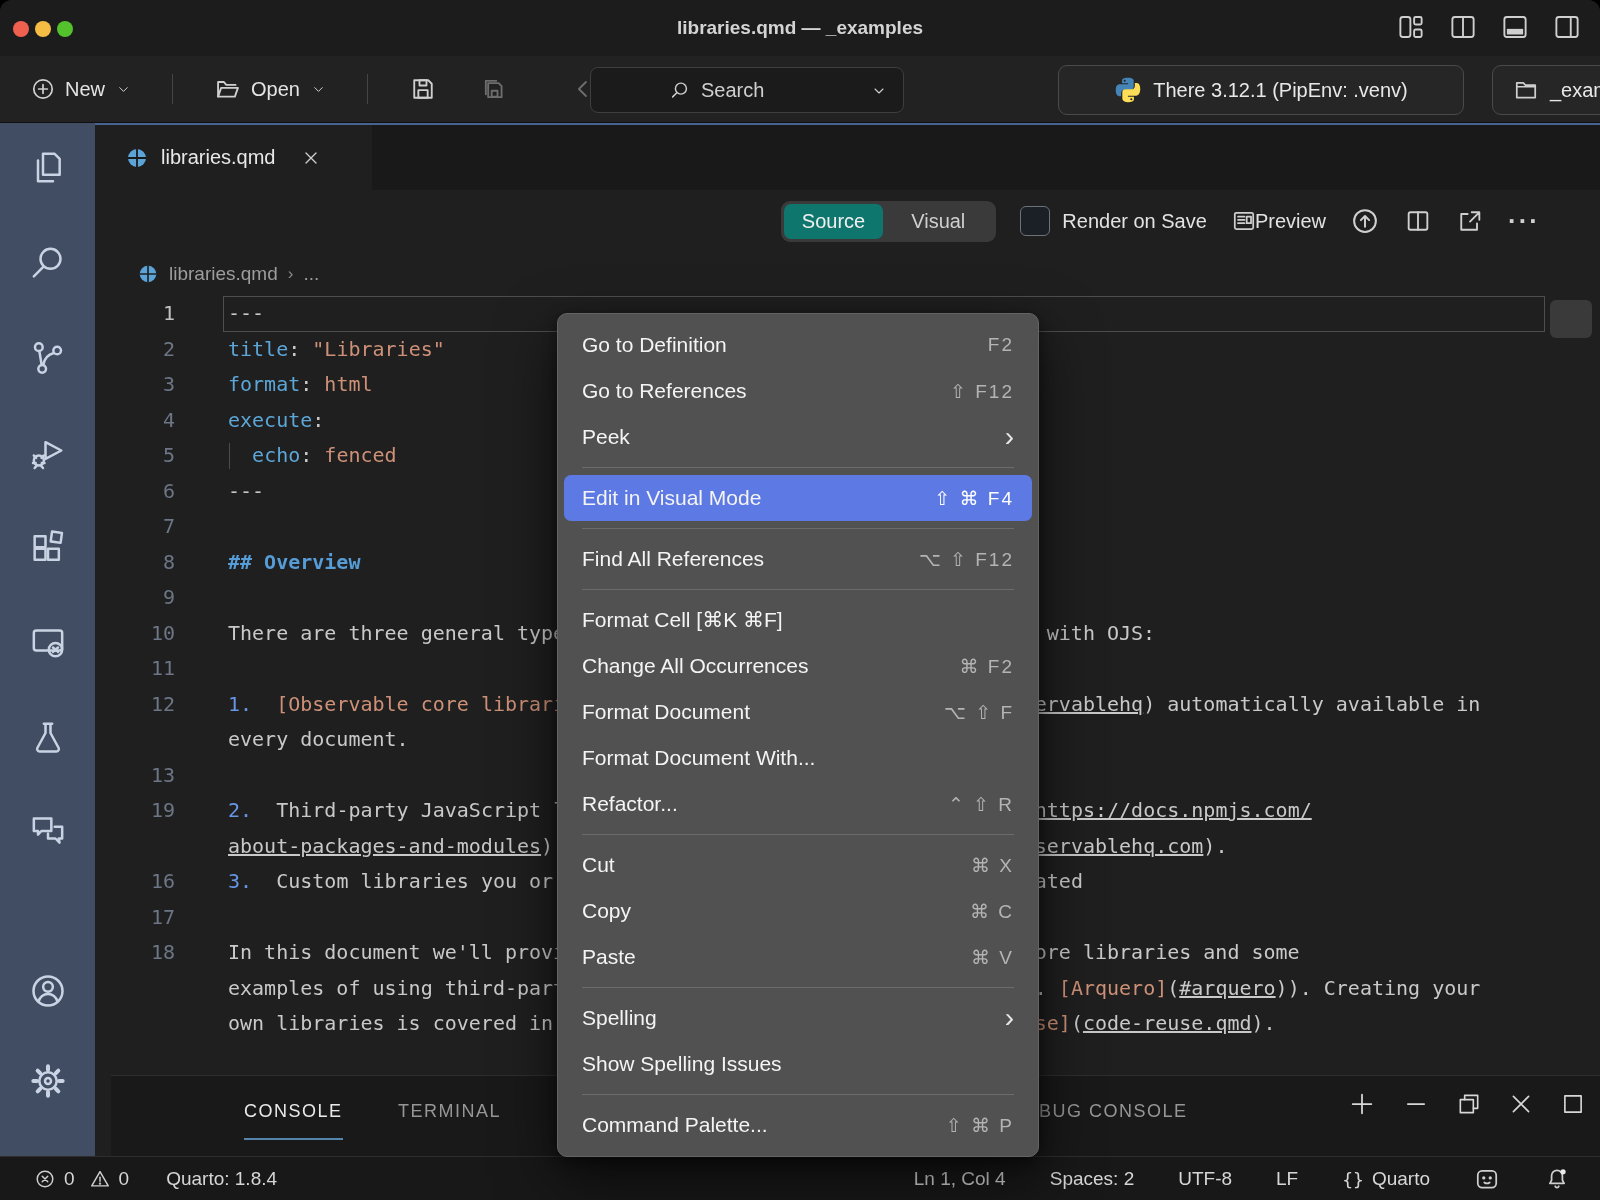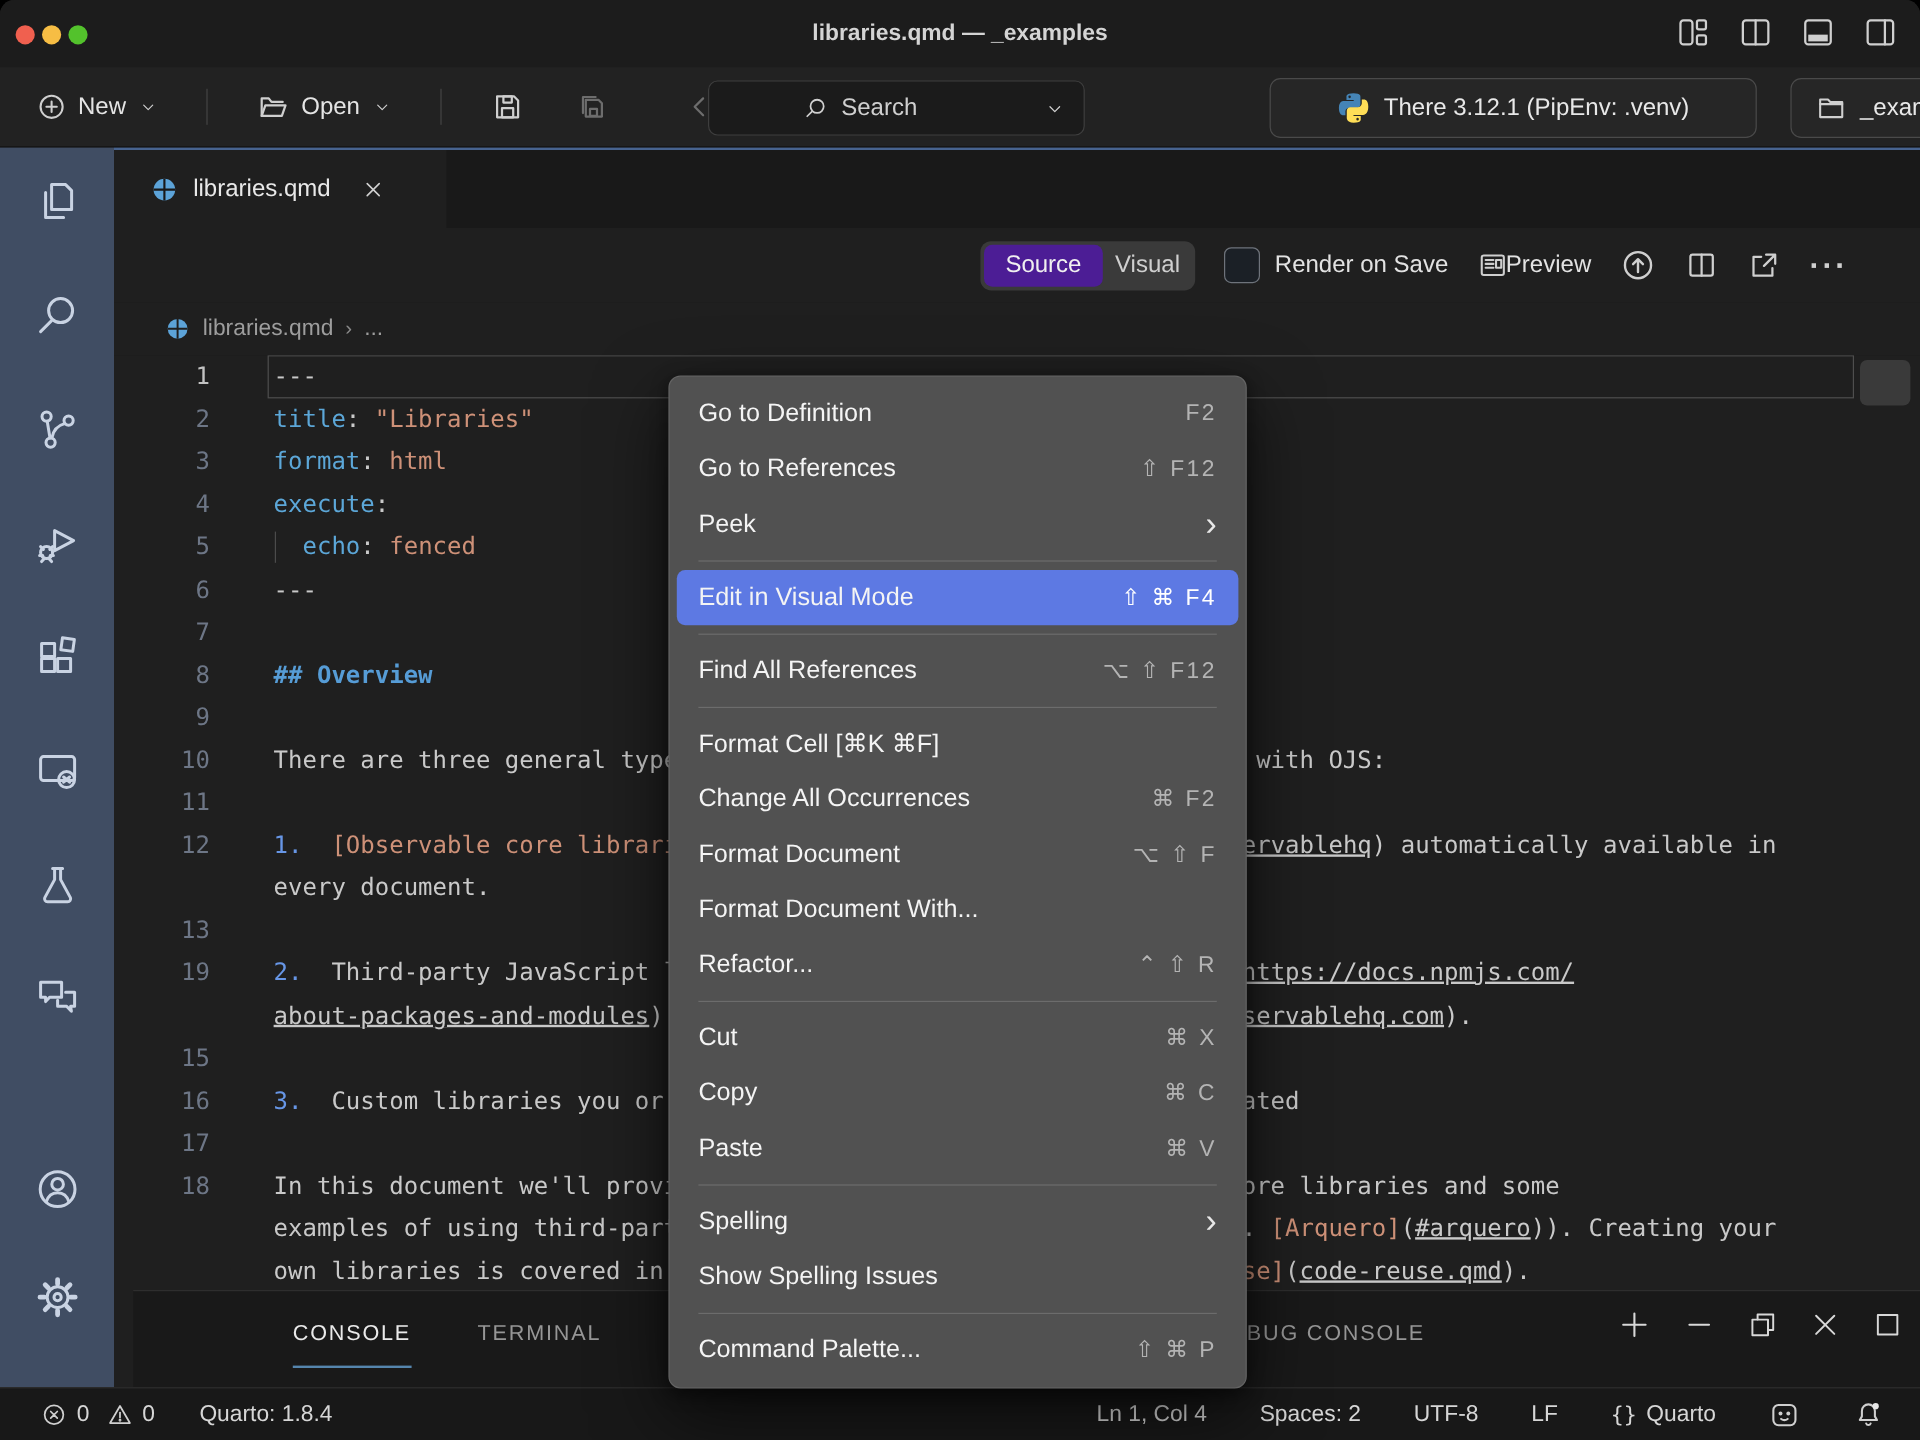--- a/index.html
+++ b/index.html
@@ -42,22 +42,22 @@
   .main-top{position:absolute;left:95px;top:123px;width:1505px;height:2px;background:#47638f;}
   .tabbar{position:absolute;left:95px;top:125px;width:1505px;height:65px;background:#191919;}
   .tab{position:absolute;left:0;top:0;width:277px;height:65px;background:#1f1f1f;display:flex;align-items:center;gap:12px;padding-left:30px;box-sizing:border-box;}
   .tab-label{color:#e8e8e8;font-size:20px;}
   .tab-close{margin-left:14px;}
 
   
   .editor-actions{position:absolute;left:95px;top:190px;width:1505px;height:62px;background:#1f1f1f;
     display:flex;align-items:center;justify-content:flex-end;gap:24px;padding-right:60px;box-sizing:border-box;}
   .seg{display:flex;background:#3a3a3a;border-radius:9px;padding:3px;font-size:20px;}
-  .seg .on{background:#4c1d95;color:#f0f0f0;border-radius:7px;padding:6px 18px;}
-  .seg .off{color:#cfcfcf;padding:6px 10px;}
+  .seg .on{background:#0f766e;color:#f0f0f0;border-radius:7px;padding:6px 18px;}
+  .seg .off{color:#cfcfcf;padding:6px 28px;}
   .chk{width:28px;height:28px;border:1.5px solid #6e737b;border-radius:6px;background:#1b2026;}
   .ea-label{color:#e2e2e2;font-size:20px;margin-left:-12px;}
   .ea-group{display:flex;align-items:center;gap:10px;}
   .dots{color:#cfcfcf;font-size:26px;letter-spacing:2px;font-weight:700;}
 
   
   .breadcrumb{position:absolute;left:95px;top:252px;width:1505px;height:44px;background:#1f1f1f;
     display:flex;align-items:center;gap:10px;padding-left:42px;box-sizing:border-box;color:#9d9d9d;font-size:19px;}
   .bc-sep{font-size:17px;color:#8a8a8a;}
 
@@ -374,21 +374,20 @@
       <div class="crow"><span class="lnum">7</span><span class="ltxt"></span></div>
       <div class="crow"><span class="lnum">8</span><span class="ltxt"><span class="c-hdr">## Overview</span></span></div>
       <div class="crow"><span class="lnum">9</span><span class="ltxt"></span></div>
       <div class="crow"><span class="lnum">10</span><span class="ltxt"><span class="c-def">There are three general types of libraries that you can make use of with OJS:</span></span></div>
       <div class="crow"><span class="lnum">11</span><span class="ltxt"></span></div>
       <div class="crow"><span class="lnum">12</span><span class="ltxt"><span class="c-mark">1.</span><span class="c-def">  </span><span class="c-link">[Observable core libraries]</span><span class="c-def">(</span><span class="c-url">https://github.com/observablehq/observablehq</span><span class="c-def">)</span><span class="c-def"> automatically available in</span></span></div>
       <div class="crow"><span class="lnum"></span><span class="ltxt"><span class="c-def">every document.</span></span></div>
       <div class="crow"><span class="lnum">13</span><span class="ltxt"></span></div>
       <div class="crow"><span class="lnum">19</span><span class="ltxt"><span class="c-mark">2.</span><span class="c-def">  </span><span class="c-def">Third-party JavaScript libraries distributed as </span><span class="c-link">[npm packages]</span><span class="c-def">(</span><span class="c-url">https://docs.npmjs.com/</span></span></div>
       <div class="crow"><span class="lnum"></span><span class="ltxt"><span class="c-url">about-packages-and-modules</span><span class="c-def">)</span><span class="c-def"> or as </span><span class="c-link">[Observable notebooks]</span><span class="c-def">(</span><span class="c-url">https://observablehq.com</span><span class="c-def">).</span></span></div>
-      <div class="crow"><span class="lnum">15</span><span class="ltxt"></span></div>
       <div class="crow"><span class="lnum">16</span><span class="ltxt"><span class="c-mark">3.</span><span class="c-def">  </span><span class="c-def">Custom libraries you or your organization's colleagues have created</span></span></div>
       <div class="crow"><span class="lnum">17</span><span class="ltxt"></span></div>
       <div class="crow"><span class="lnum">18</span><span class="ltxt"><span class="c-def">In this document we'll provide a quick high level overview of the core libraries and some</span></span></div>
       <div class="crow"><span class="lnum"></span><span class="ltxt"><span class="c-def">examples of using third-party libraries from npm and elsewhere (e.g. </span><span class="c-link">[Arquero]</span><span class="c-def">(</span><span class="c-url">#arquero</span><span class="c-def">)). Creating your</span></span></div>
       <div class="crow"><span class="lnum"></span><span class="ltxt"><span class="c-def">own libraries is covered in the article about code reuse (</span><span class="c-link">[Code Reuse]</span><span class="c-def">(</span><span class="c-url">code-reuse.qmd</span><span class="c-def">).</span></span></div>
     </div>
   <div class="scroll-thumb"></div>
 
   <div class="panel">
     <div id="panel-tabs">

